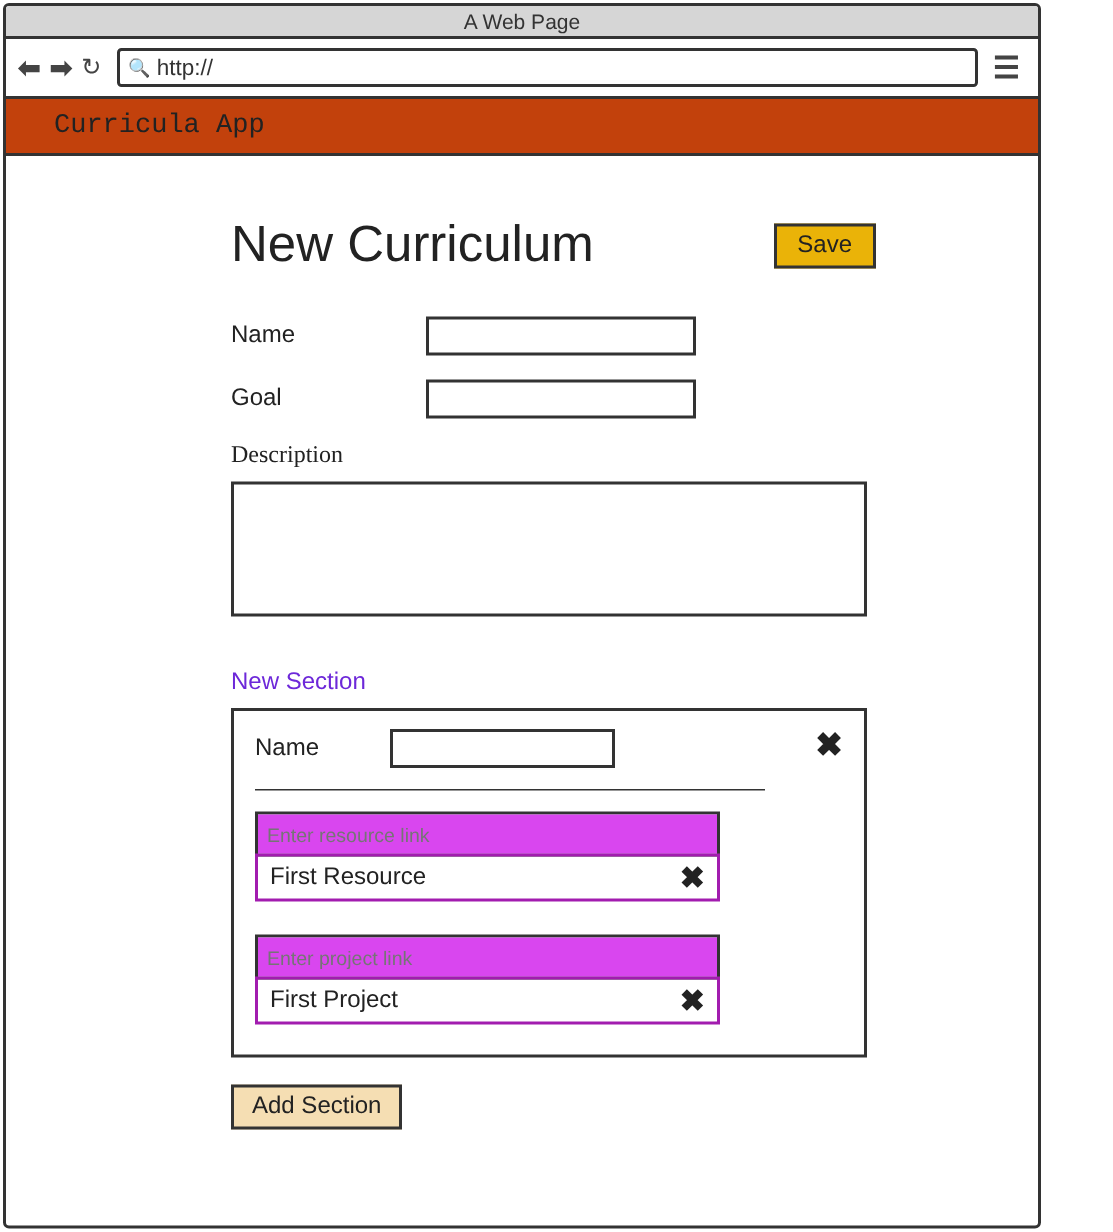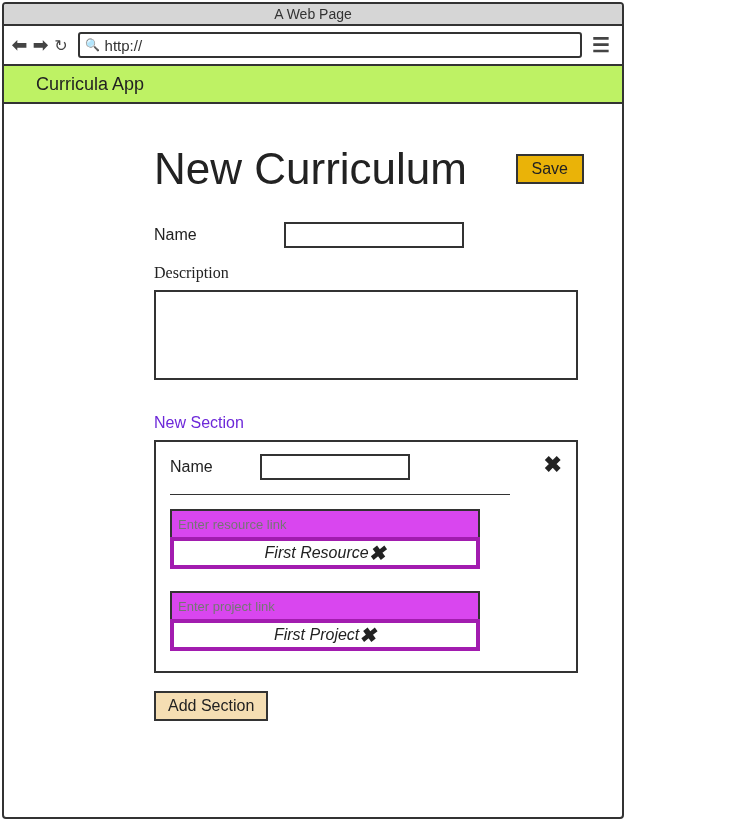--- a/index.html
+++ b/index.html
@@ -10,21 +10,21 @@
     body {
       font-family: "Comic Sans MS", "Segoe Script", cursive, sans-serif;
       background: #fff;
       width: 742px;
       height: 821px;
       overflow: hidden;
     }
     .window {
       border: 2px solid #333;
       border-radius: 4px;
-      width: 622px;
+      width: 692px;
       height: 817px;
       margin: 2px;
       display: flex;
       flex-direction: column;
       background: #fff;
     }
     .titlebar {
       background: #d6d6d6;
       border-bottom: 2px solid #333;
       text-align: center;
@@ -81,26 +81,27 @@
       background: transparent;
     }
     .hamburger {
       font-size: 20px;
       font-weight: bold;
       color: #444;
       cursor: pointer;
       padding: 0 4px;
     }
     .app-header {
-      background: #bef264;
+      background: #c2410c;
       border-bottom: 2px solid #333;
       display: flex;
       align-items: center;
       padding: 6px 24px 6px 32px;
       height: 38px;
+      font-family: Liberation Mono, monospace;
     }
     .app-title {
       font-size: 18px;
       color: #222;
     }
     .app-nav {
       margin-left: auto;
       display: flex;
       align-items: center;
       gap: 18px;
@@ -134,21 +135,21 @@
       width: 430px;
       margin-left: 150px;
     }
     .header-row {
       display: flex;
       align-items: center;
       justify-content: space-between;
       margin-bottom: 28px;
     }
     .page-title {
-      font-size: 44px;
+      font-size: 34px;
       font-weight: normal;
       color: #222;
     }
     .save-btn {
       background: #eab308;
       border: 2px solid #333;
       padding: 4px 14px;
       font-family: inherit;
       font-size: 16px;
       cursor: pointer;
@@ -248,29 +249,28 @@
       width: 100%;
       height: 26px;
       font-family: inherit;
       font-size: 13px;
       padding: 0 6px;
       color: #333;
       background: #d946ef;
       outline: none;
     }
     .link-item {
-      border: 4px solid #a21caf;
+      border: 2px solid #a21caf;
       width: 310px;
       display: flex;
       align-items: center;
-      justify-content: center;
+      justify-content: space-between;
       padding: 2px 8px;
       margin-top: -2px;
       height: 32px;
-      font-style: italic;
     }
     .link-item-text {
       font-size: 16px;
       color: #222;
     }
     .link-item-x {
       font-size: 20px;
       font-weight: bold;
       cursor: pointer;
       color: #222;
@@ -315,20 +315,24 @@
       <div class="header-row">
         <h1 class="page-title">New Curriculum</h1>
         <button class="save-btn">Save</button>
       </div>
 
       <div class="form-row">
         <label>Name</label>
         <input type="text" value="" style="">
       </div>
 
+      <div class="form-row">
+        <label>Goal</label>
+        <input type="text" value="" style="">
+      </div>
 
       <div class="desc-label">Description</div>
       <textarea class="desc-area" style=""></textarea>
 
       <div class="section-label">New Section</div>
 
       <div class="section-box">
         <span class="close-x">✖</span>
 
         <div class="section-row">

